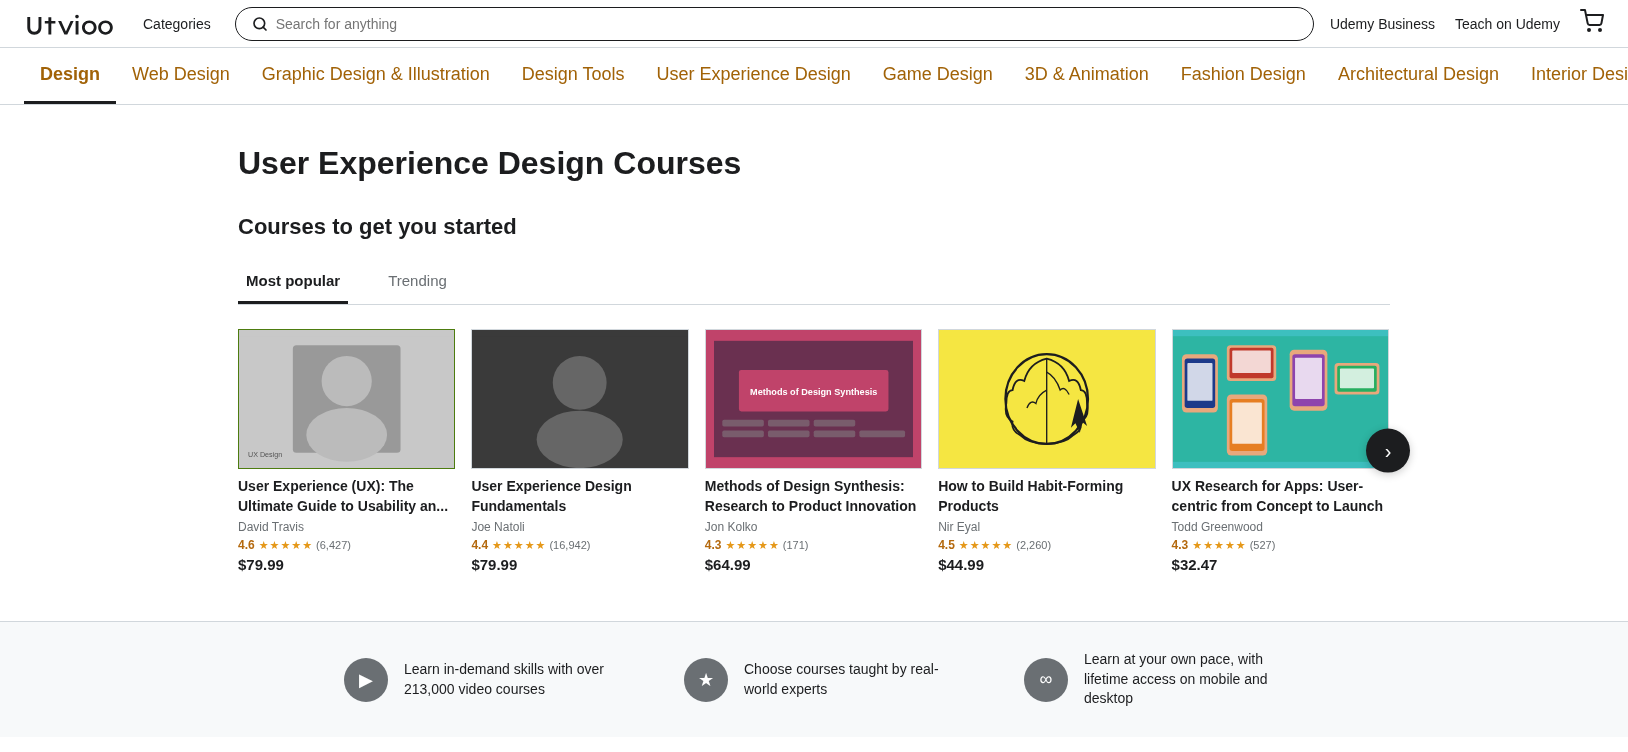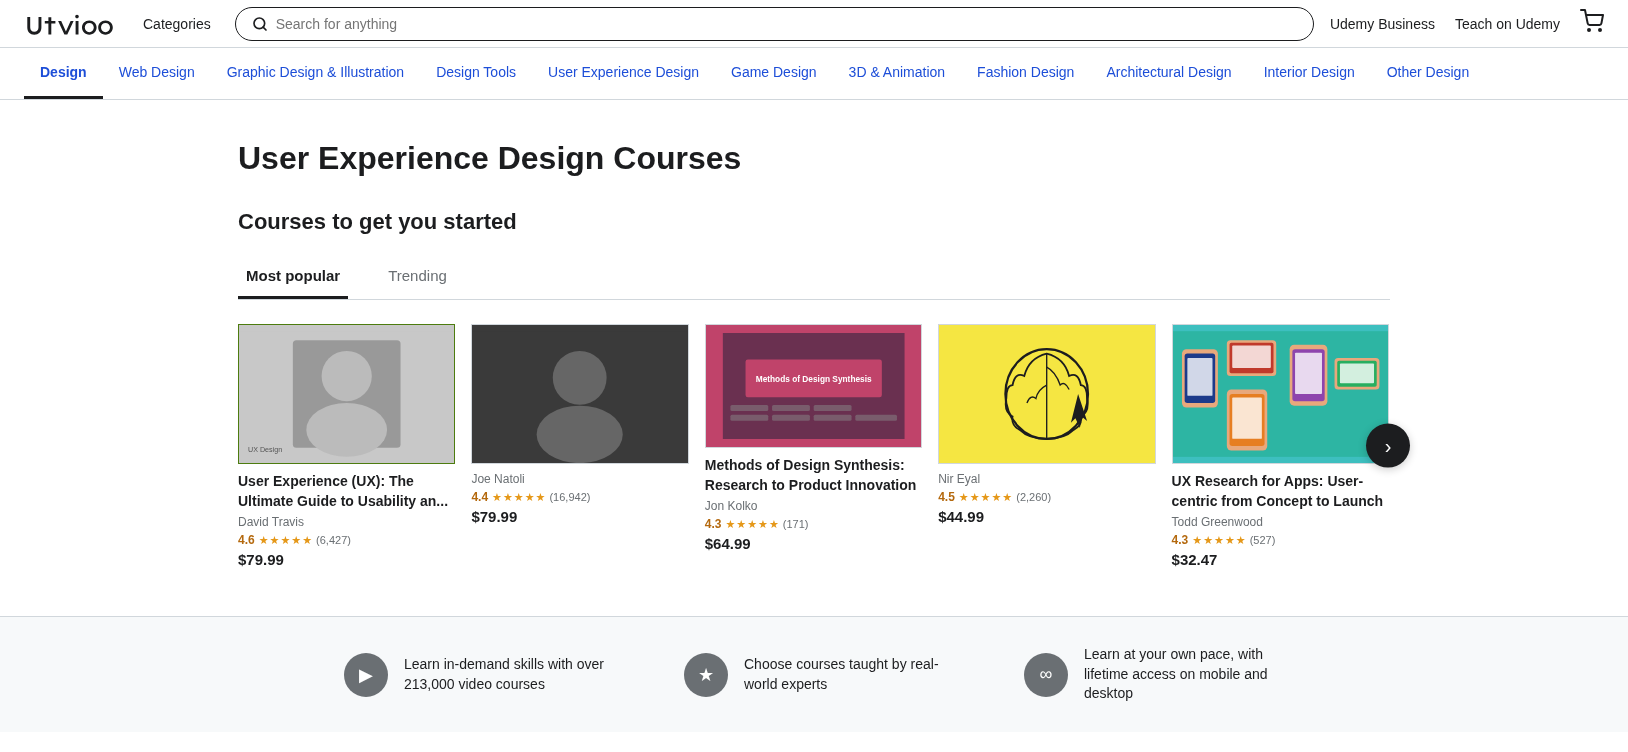--- a/index.html
+++ b/index.html
@@ -86,25 +86,25 @@
       display: flex;
       align-items: center;
       padding: 0 24px;
       border-bottom: 1px solid #d1d7dc;
       overflow-x: auto;
       gap: 0;
     }
     .nav-bar::-webkit-scrollbar { display: none; }
     .nav-item {
       padding: 16px 16px;
-      font-size: 14px;
+      font-size: 18px;
       font-weight: 400;
       cursor: pointer;
       white-space: nowrap;
-      color: #1d4ed8;
+      color: #a16207;
       border-bottom: 3px solid transparent;
       text-decoration: none;
       display: block;
     }
     .nav-item.active {
       font-weight: 700;
       border-bottom: 3px solid #1c1d1f;
     }
 
     
@@ -360,38 +360,39 @@
 
     <div class="course-card">
       <div class="course-thumb thumb-2" style="width:100%;height:140px;border:1px solid #d1d7dc;">
         <svg width="100%" height="100%" viewBox="0 0 240 140" xmlns="http://www.w3.org/2000/svg">
           <rect width="240" height="140" fill="#3a3a3a"></rect>
           <circle cx="120" cy="52" r="30" fill="#666"></circle>
           <ellipse cx="120" cy="115" rx="48" ry="32" fill="#666"></ellipse>
         </svg>
       </div>
       <div class="course-info">
+        <div class="course-name">User Experience Design Fundamentals</div>
         <div class="course-author">Joe Natoli</div>
         <div class="course-rating-row">
           <span class="rating-num">4.4</span>
           <div class="stars">
             <span class="star">★</span>
               <span class="star">★</span>
               <span class="star">★</span>
               <span class="star">★</span>
               <span class="star-half">★</span>
           </div>
           <span class="rating-count">(16,942)</span>
         </div>
         <div class="course-price">$79.99</div>
       </div>
     </div>
 
     <div class="course-card">
-      <div class="course-thumb thumb-3" style="width:100%;height:124px;border:1px solid #d1d7dc;">
+      <div class="course-thumb thumb-3" style="width:100%;height:140px;border:1px solid #d1d7dc;">
         <svg width="100%" height="100%" viewBox="0 0 240 140" xmlns="http://www.w3.org/2000/svg">
           <rect width="240" height="140" fill="#6a3050"></rect>
           <rect x="30" y="35" width="180" height="50" rx="3" fill="#c0436a"></rect>
           <text x="120" y="65" font-size="11" fill="white" text-anchor="middle" font-weight="600">Methods of Design Synthesis</text>
           <rect x="10" y="95" width="50" height="8" rx="2" fill="#888" opacity="0.5"></rect>
           <rect x="65" y="95" width="50" height="8" rx="2" fill="#888" opacity="0.5"></rect>
           <rect x="120" y="95" width="50" height="8" rx="2" fill="#888" opacity="0.5"></rect>
           <rect x="10" y="108" width="50" height="8" rx="2" fill="#888" opacity="0.5"></rect>
           <rect x="65" y="108" width="50" height="8" rx="2" fill="#888" opacity="0.5"></rect>
           <rect x="120" y="108" width="50" height="8" rx="2" fill="#888" opacity="0.5"></rect>
@@ -426,20 +427,21 @@
             <path d="M50 15 Q70 20 75 40 Q85 35 88 50 Q95 50 95 65 Q98 80 88 85 Q90 95 80 100 Q70 110 50 110 Q30 110 20 100 Q10 95 12 85 Q2 80 5 65 Q5 50 12 50 Q15 35 25 40 Q30 20 50 15Z" fill="none" stroke="#1c1d1f" stroke-width="2"></path>
             <line x1="50" y1="15" x2="50" y2="110" stroke="#1c1d1f" stroke-width="1.5"></line>
             <path d="M50 30 Q60 35 65 50 Q70 45 75 55" fill="none" stroke="#1c1d1f" stroke-width="1.5"></path>
             <path d="M50 50 Q40 55 38 65 Q32 60 28 70" fill="none" stroke="#1c1d1f" stroke-width="1.5"></path>
 
             <polygon points="85,60 95,90 89,85 87,98 82,87 77,92" fill="#1c1d1f"></polygon>
           </g>
         </svg>
       </div>
       <div class="course-info">
+        <div class="course-name">How to Build Habit-Forming Products</div>
         <div class="course-author">Nir Eyal</div>
         <div class="course-rating-row">
           <span class="rating-num">4.5</span>
           <div class="stars">
             <span class="star">★</span>
               <span class="star">★</span>
               <span class="star">★</span>
               <span class="star">★</span>
               <span class="star-half">★</span>
           </div>

